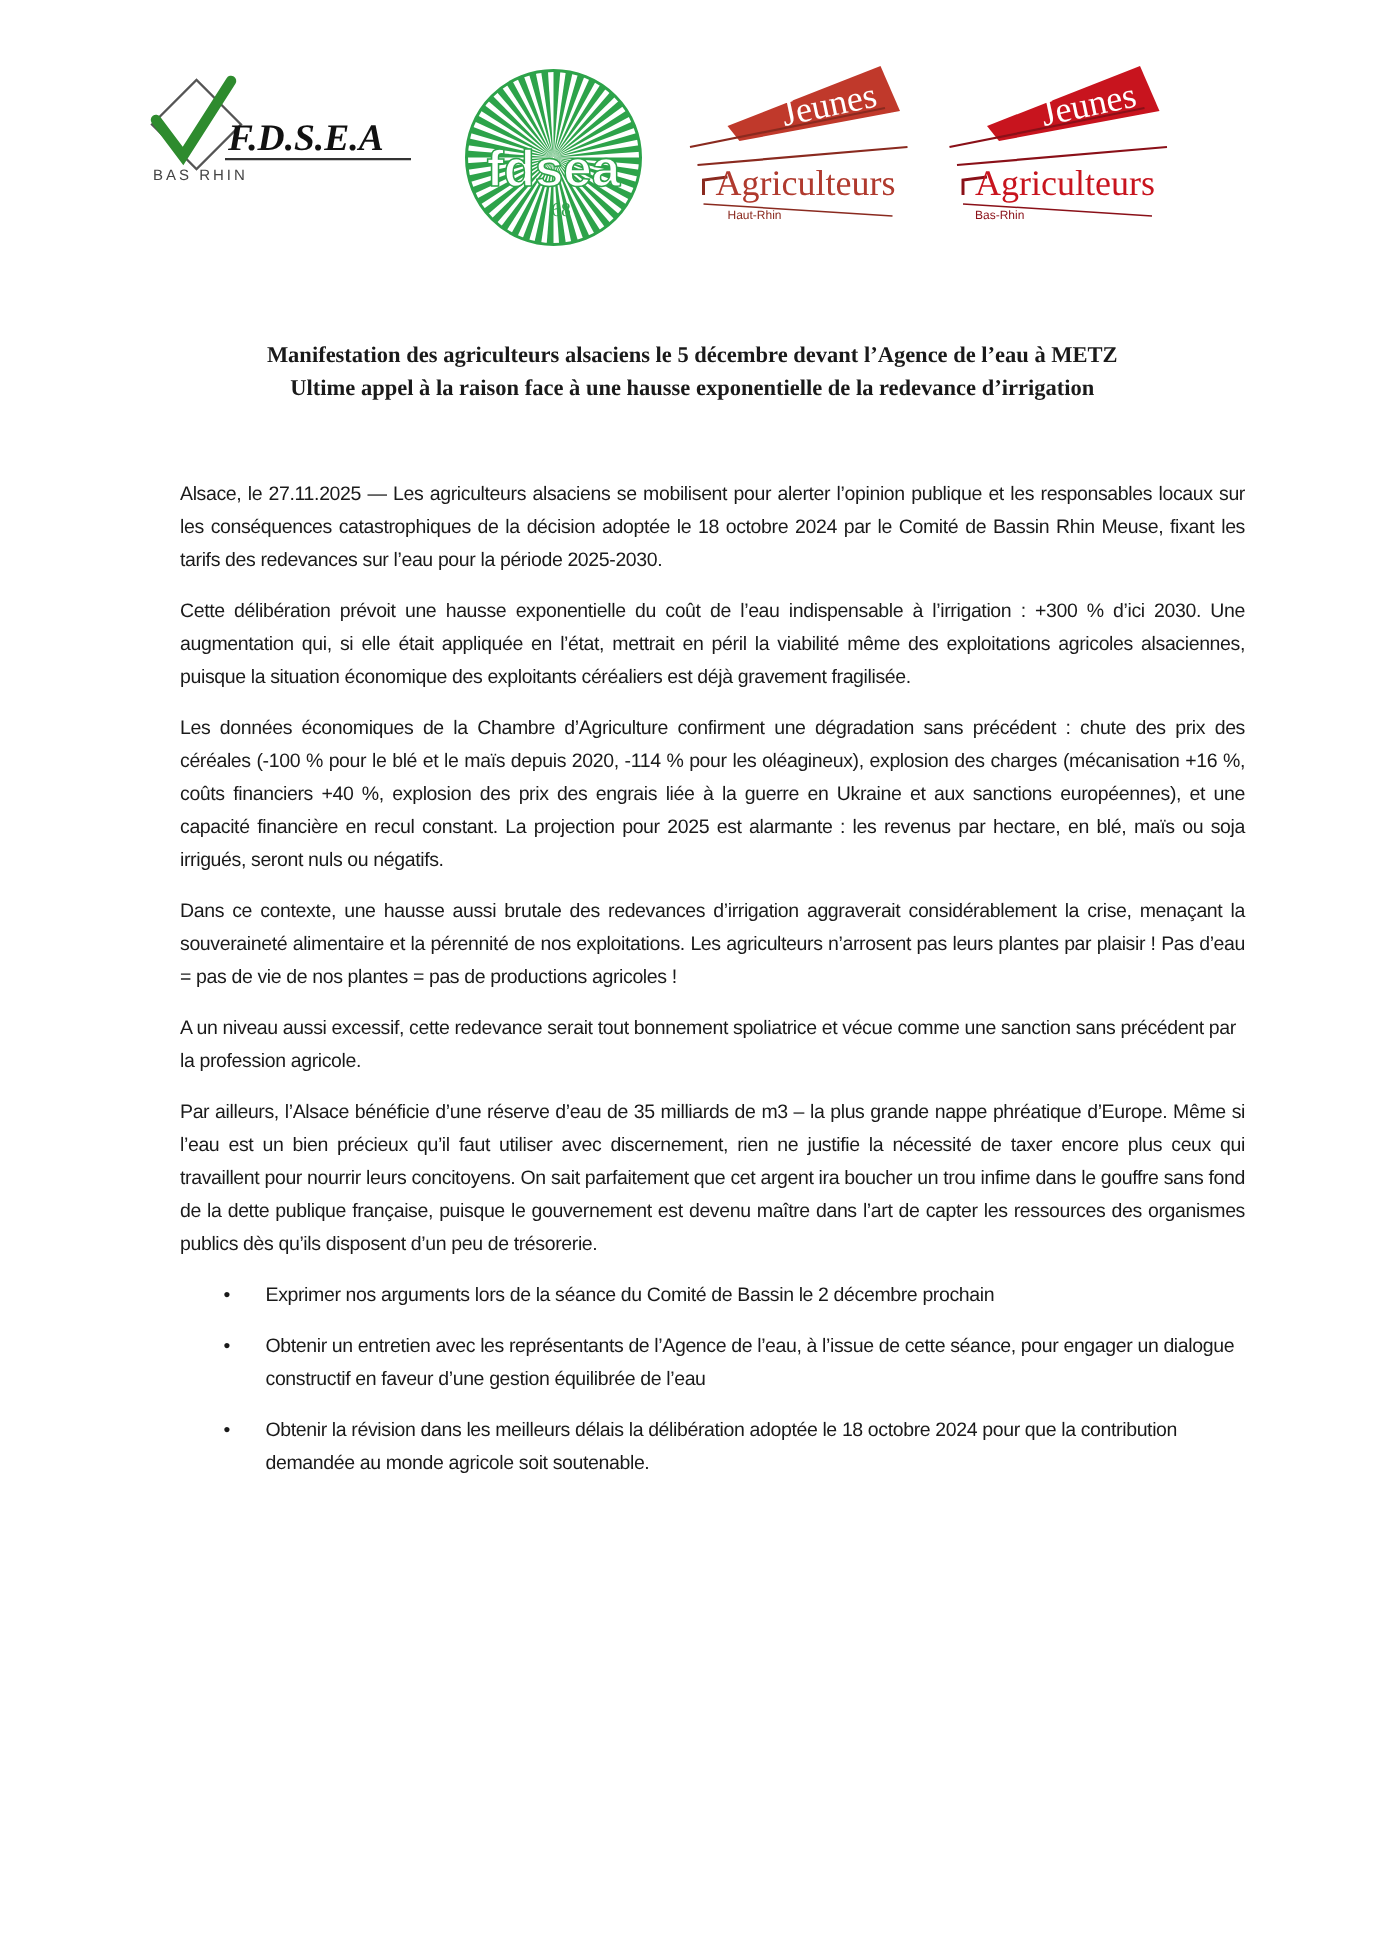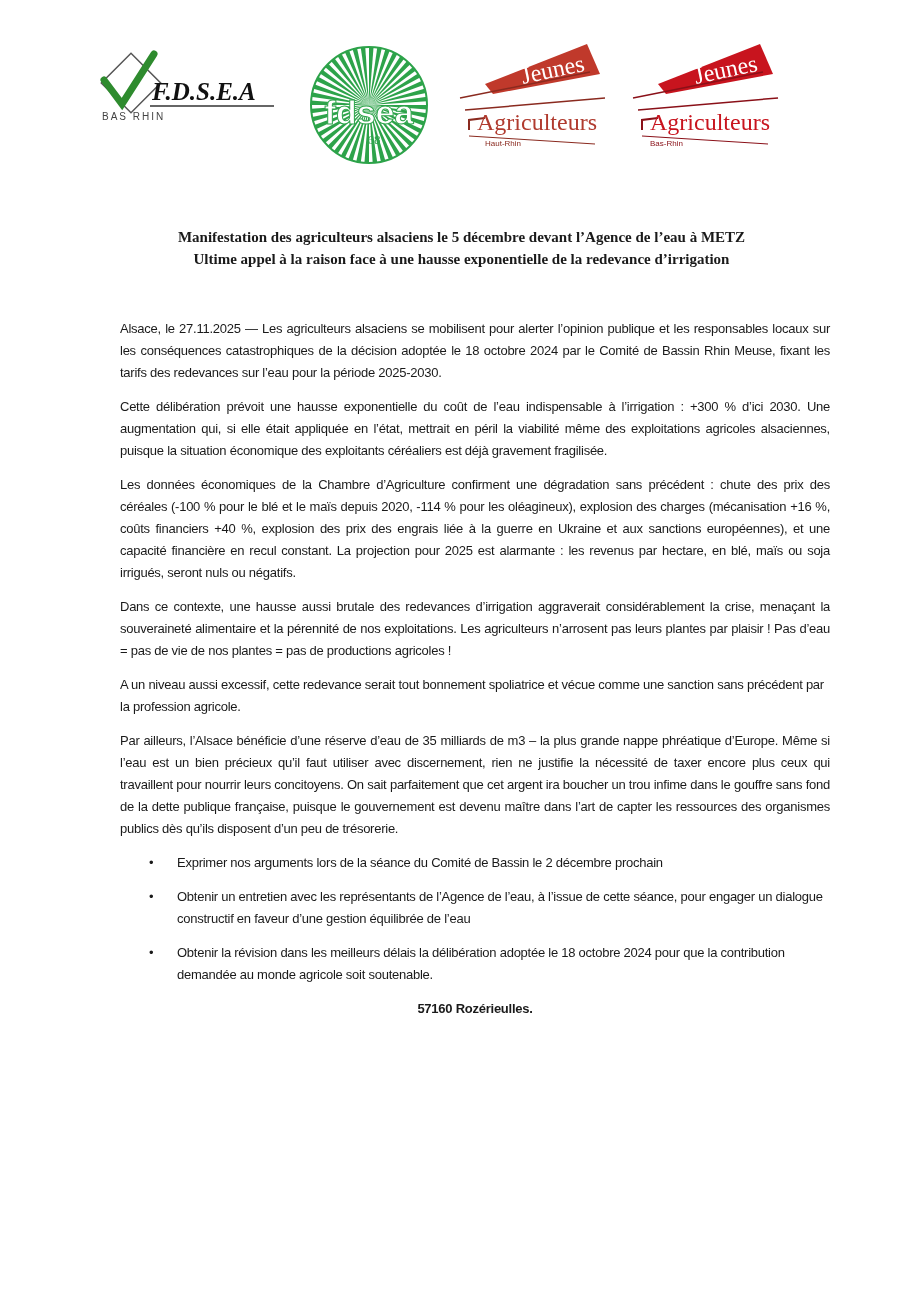--- a/index.html
+++ b/index.html
@@ -138,15 +138,14 @@
       <span class="bullet-dot">•</span>
       <span>Obtenir un entretien avec les représentants de l’Agence de l’eau, à l’issue de cette séance, pour engager un dialogue constructif en faveur d’une gestion équilibrée de l’eau</span>
     </li>
     <li>
       <span class="bullet-dot">•</span>
       <span>Obtenir la révision dans les meilleurs délais la délibération adoptée le 18 octobre 2024 pour que la contribution demandée au monde agricole soit soutenable.</span>
     </li>
   </ul>
 
   <div class="closing">
-    <div>57160 Rozérieulles.</div>
   </div>
 </div>
 
 </body></html>

